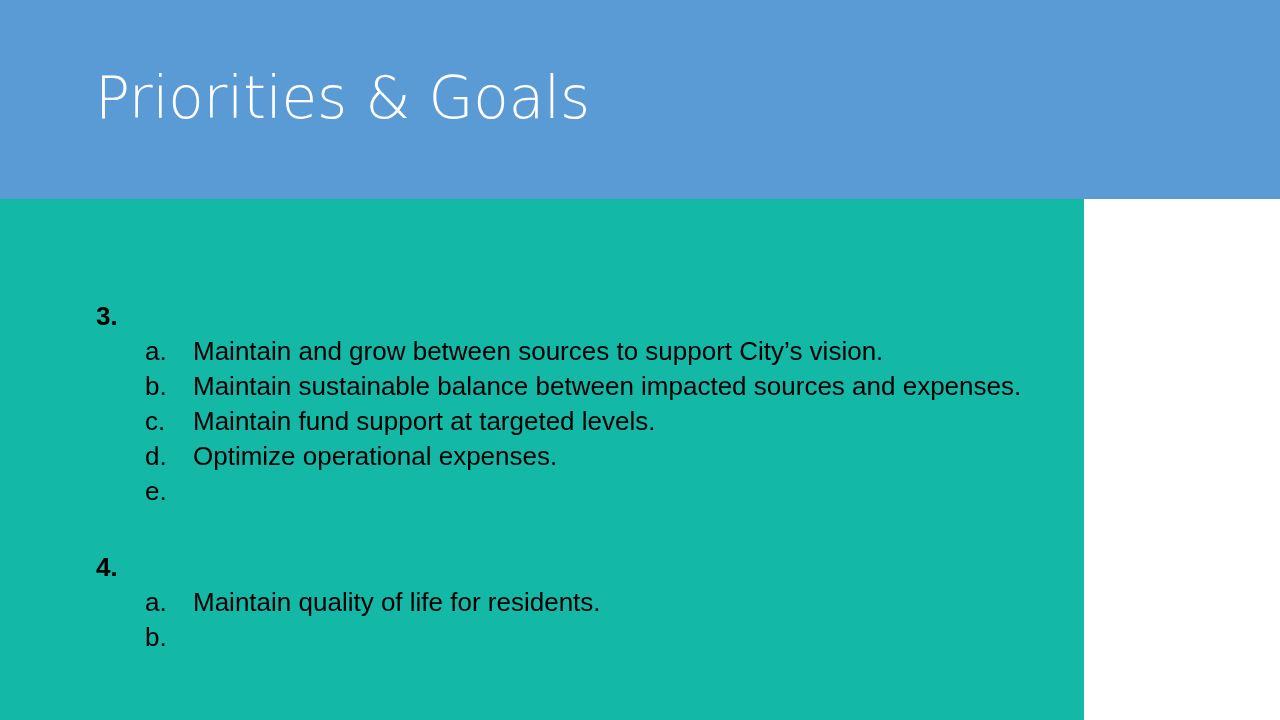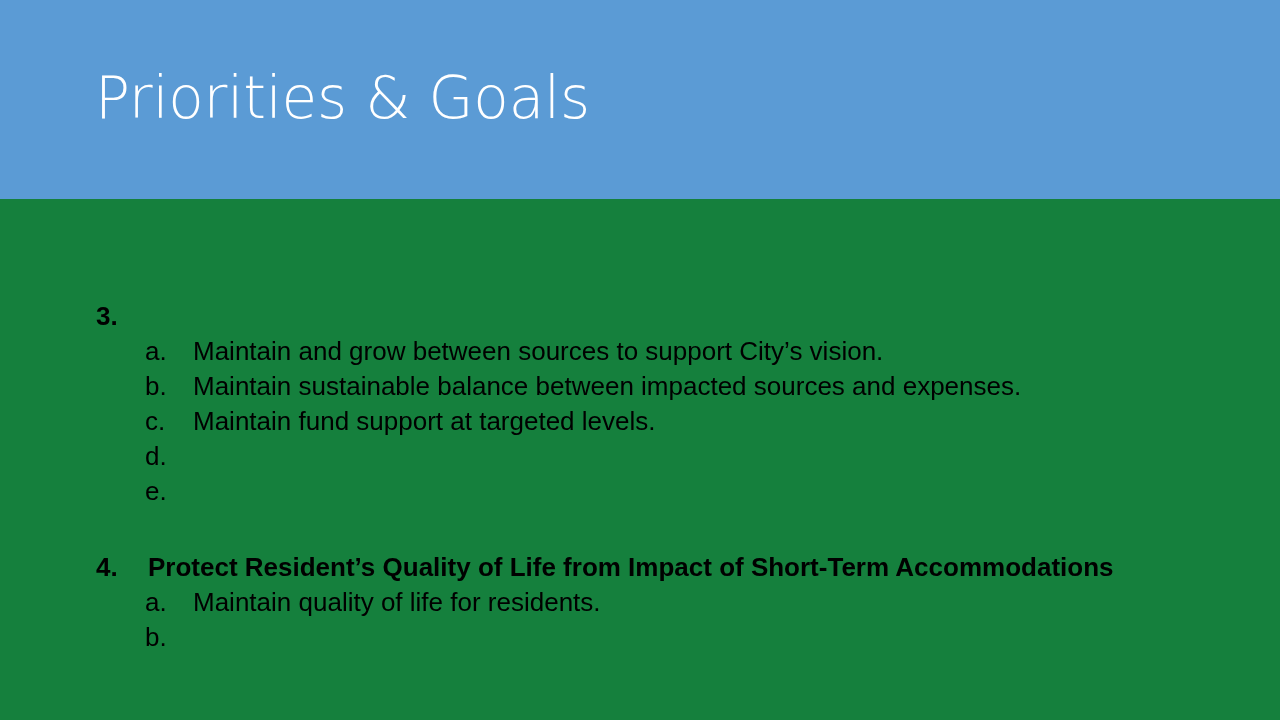--- a/index.html
+++ b/index.html
@@ -10,23 +10,23 @@
   body {
     width: 1280px;
     height: 720px;
     background: #ffffff;
     font-family: "Liberation Sans", "DejaVu Sans", sans-serif;
     overflow: hidden;
   }
 
   .slide {
     position: relative;
-    width: 1280px;
+    width: 1084px;
     height: 720px;
-    background: #15803d;
+    background: #14b8a6;
   }
 
   
   .title-banner {
     position: absolute;
     left: 0;
     top: 0;
     width: 1280px;
     height: 199px;
     background: #5B9BD5;
@@ -146,31 +146,31 @@
           <li class="sub-item">
             <span class="marker">b.</span>
             <span class="sub-text">Maintain sustainable balance between impacted sources and expenses.</span>
           </li>
           <li class="sub-item">
             <span class="marker">c.</span>
             <span class="sub-text">Maintain fund support at targeted levels.</span>
           </li>
           <li class="sub-item">
             <span class="marker">d.</span>
+            <span class="sub-text">Optimize operational expenses.</span>
           </li>
           <li class="sub-item">
             <span class="marker">e.</span>
           </li>
         </ul>
       </div>
 
       <div class="goal-group">
         <div class="goal-heading tight">
           <span class="marker">4.</span>
-          <span class="heading-text">Protect Resident’s Quality of Life from Impact of Short-Term Accommodations</span>
         </div>
         <ul class="sub-list">
           <li class="sub-item">
             <span class="marker">a.</span>
             <span class="sub-text">Maintain quality of life for residents.</span>
           </li>
           <li class="sub-item">
             <span class="marker">b.</span>
           </li>
         </ul>

